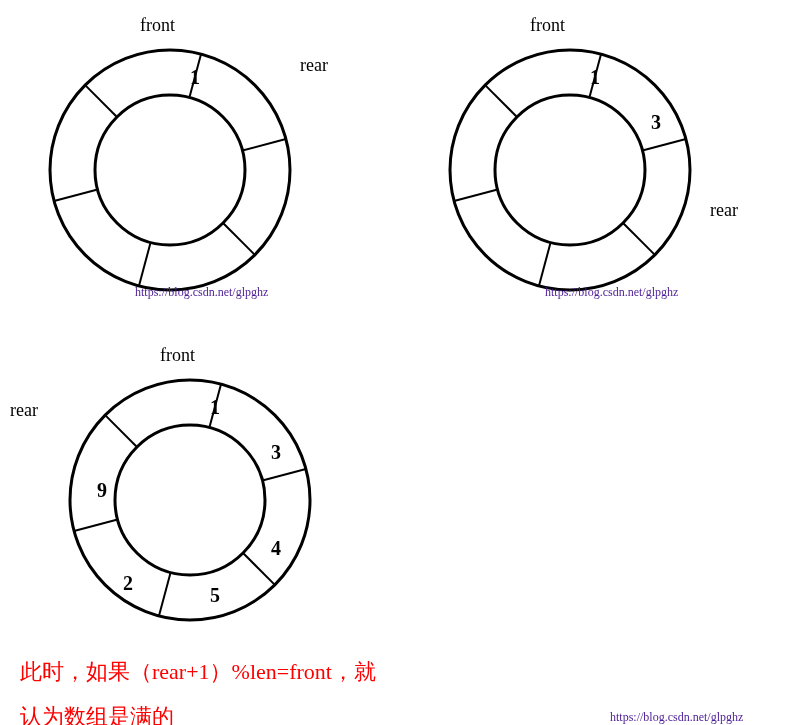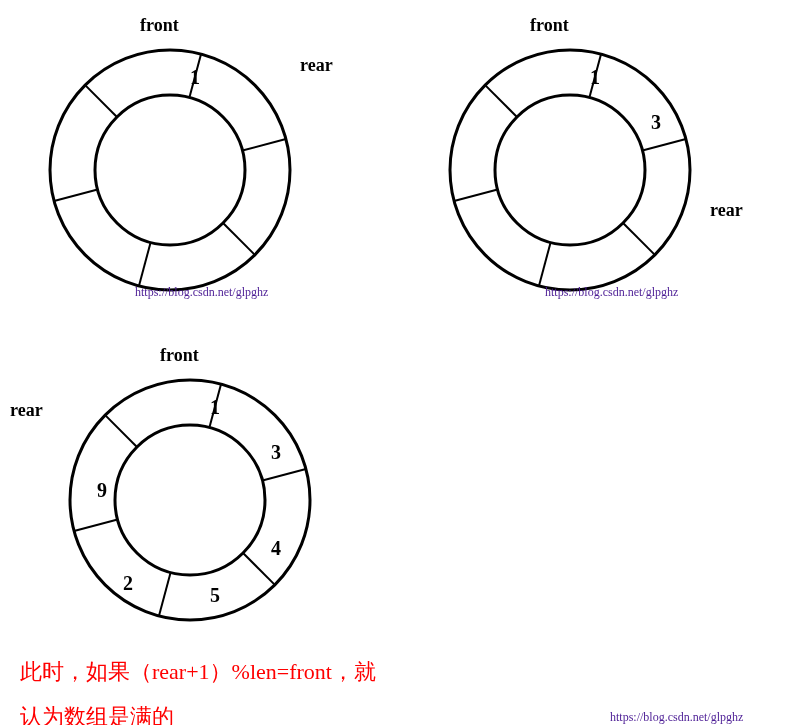--- a/index.html
+++ b/index.html
@@ -10,21 +10,21 @@
       position: relative;
       font-family: "SimSun", "宋体", serif;
       background: #ffffff;
     }
     .ring-container {
       position: absolute;
     }
     .label {
       position: absolute;
       font-size: 18px;
-      font-weight: bold;
+      font-weight: normal;
       color: #000;
       white-space: nowrap;
     }
     .slot-value {
       position: absolute;
       font-size: 20px;
       font-weight: bold;
       color: #000;
       transform: translate(-50%, -50%);
     }

